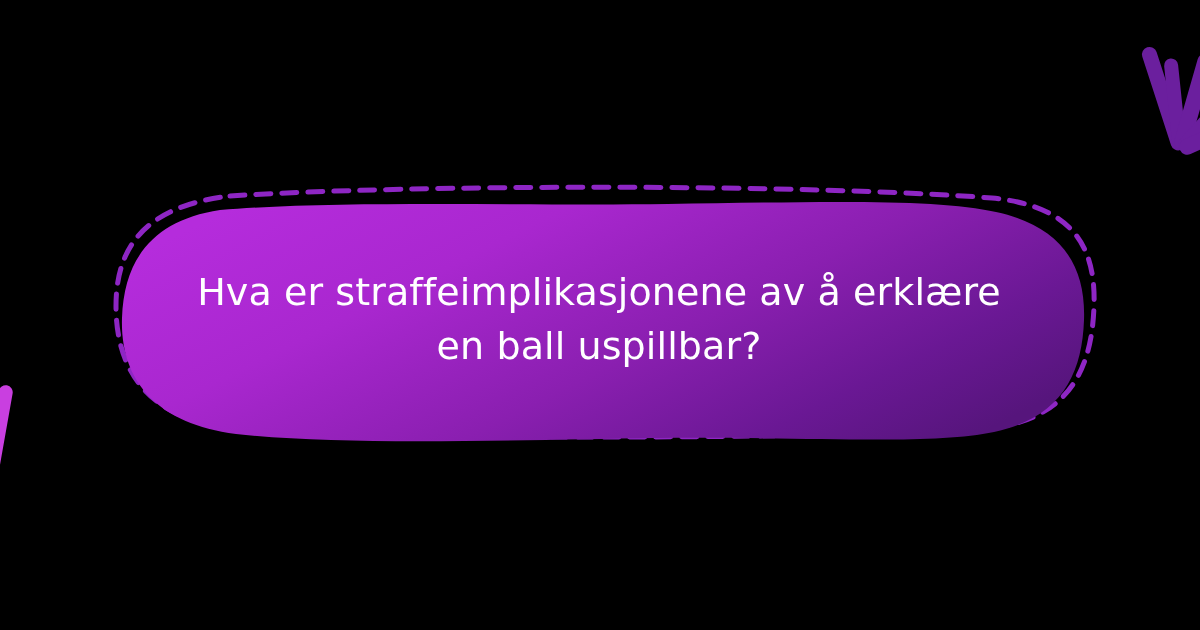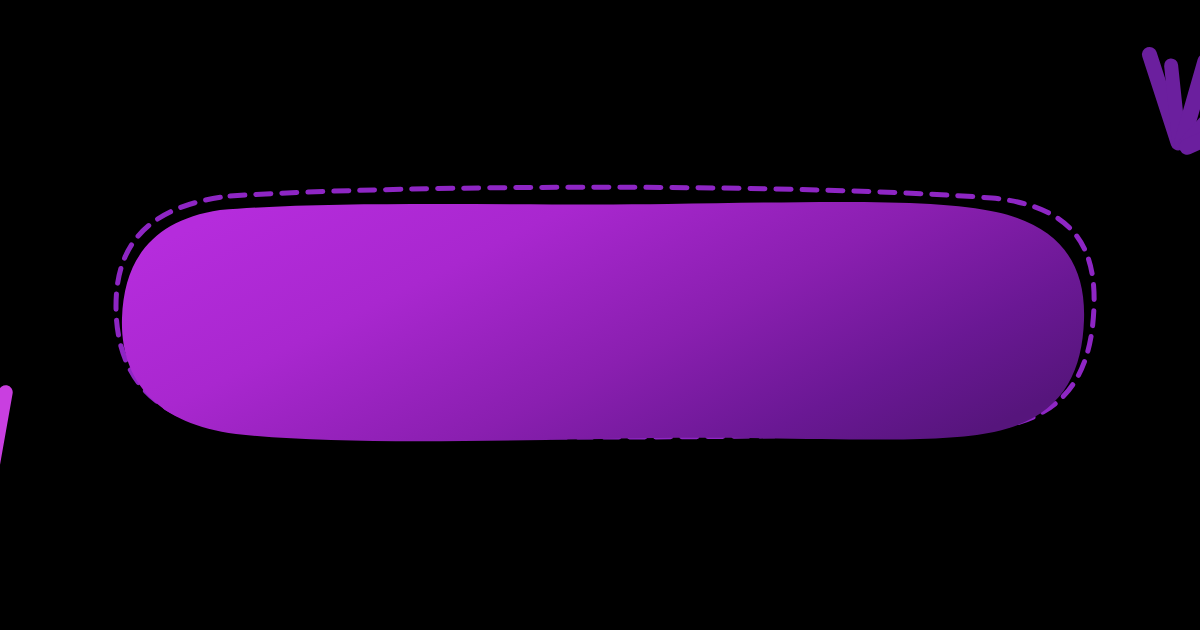--- a/index.html
+++ b/index.html
@@ -205,15 +205,16 @@
                  C 700 6, 830 2, 888 16
                  C 952 30, 978 68, 976 124
                  C 974 180, 952 222, 886 236
                  C 820 250, 690 240, 548 242
                  C 406 244, 236 250, 128 238
                  C 48 228, 12 184, 14 122
                  C 16 62, 46 24, 112 14 Z" fill="url(#cardGrad)"></path>
       </svg>
     </div>
 
+    <div class="card-text">Hva er straffeimplikasjonene av å erklære en ball uspillbar?</div>
   </div>
 
 </div>
 
 </body></html>

